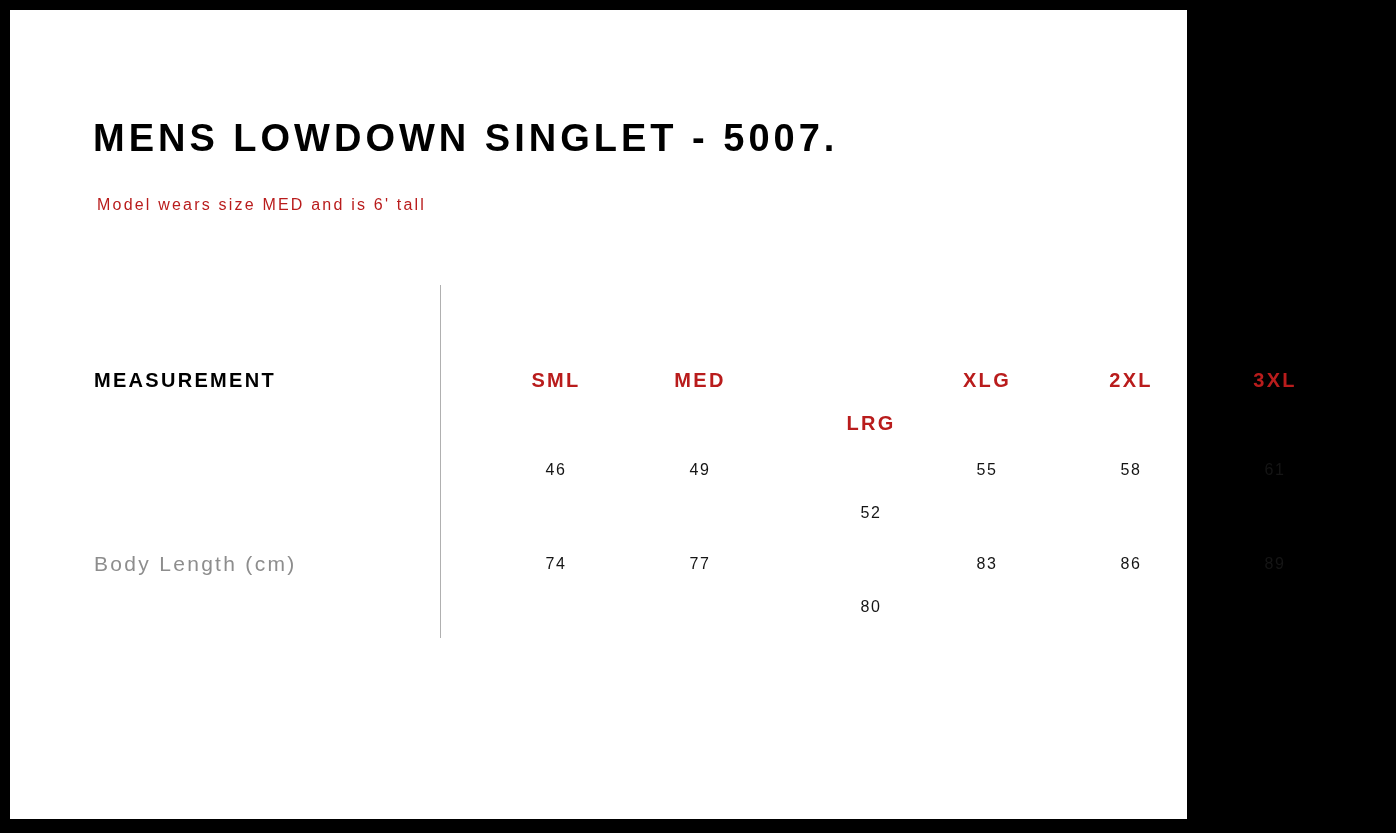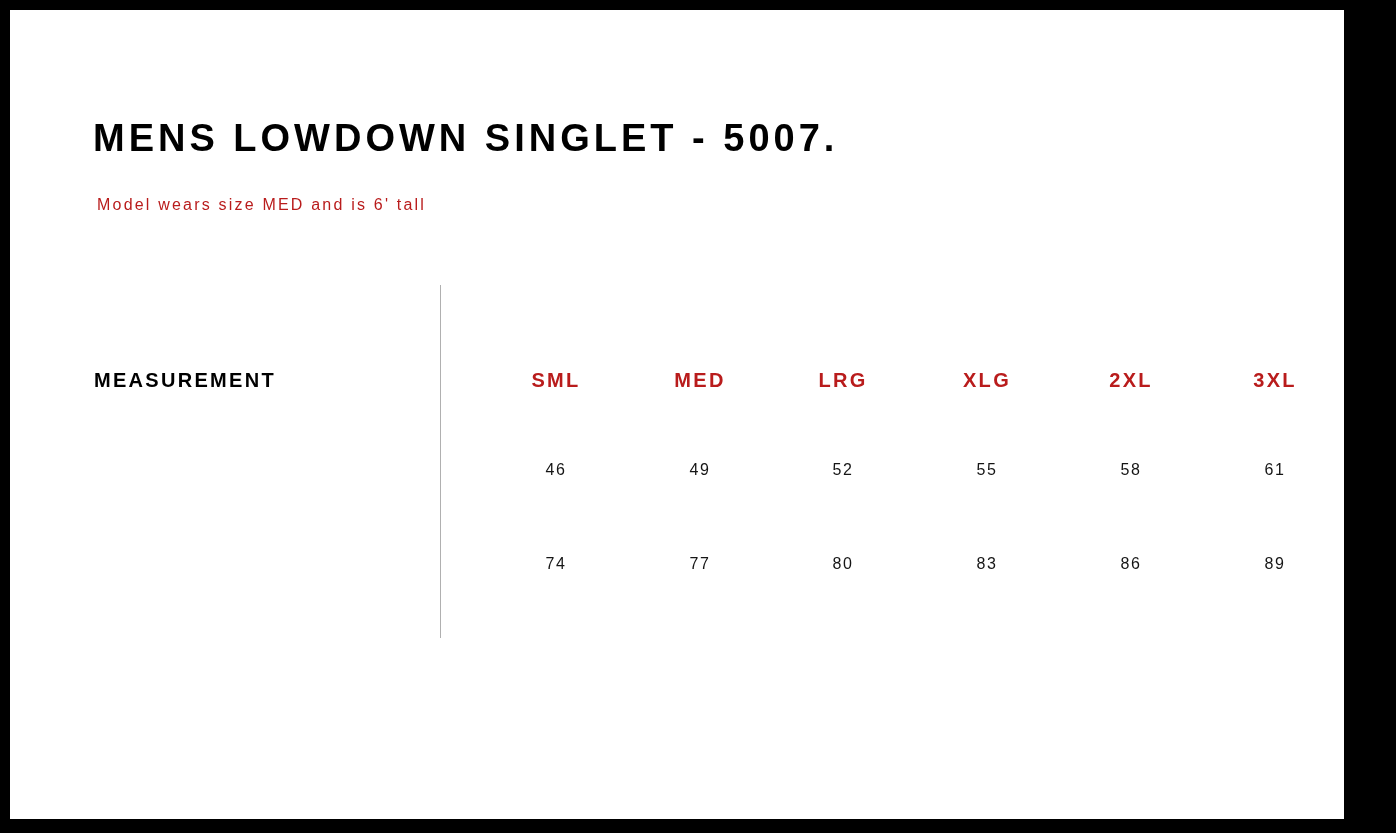--- a/index.html
+++ b/index.html
@@ -17,21 +17,21 @@
     left: 0; top: 0;
     width: 1396px;
     height: 833px;
     background: #000000;
   }
 
   #card {
     position: absolute;
     left: 10px;
     top: 10px;
-    width: 1334px;
+    width: 1177px;
     height: 809px;
     background: #ffffff;
   }
 
   
   #title {
     position: absolute;
     left: 83px;
     top: 105px;
     font-size: 38px;
@@ -127,21 +127,21 @@
   .data-row .cell {
     font-size: 16px;
     font-weight: normal;
     letter-spacing: 1.6px;
     color: #151515;
   }
 
   
   .col-0 { left: 491px; }
   .col-1 { left: 635px; }
-  .col-2 { left: 778px; }
+  .col-2 { left: 806px; margin-top: 43px; }
   .col-3 { left: 922px; }
   .col-4 { left: 1066px; }
   .col-5 { left: 1210px; }
 
   
   #footer-note {
     position: absolute;
     left: 84px;
     top: 716px;
     font-size: 21px;
@@ -180,20 +180,21 @@
       <div class="row data-row" id="row-width">
         <div class="cell col-0">46</div>
         <div class="cell col-1">49</div>
         <div class="cell col-2">52</div>
         <div class="cell col-3">55</div>
         <div class="cell col-4">58</div>
         <div class="cell col-5">61</div>
       </div>
 
       <div class="row data-row" id="row-length">
+        <div class="row-label">Body Length (cm)</div>
         <div class="cell col-0">74</div>
         <div class="cell col-1">77</div>
         <div class="cell col-2">80</div>
         <div class="cell col-3">83</div>
         <div class="cell col-4">86</div>
         <div class="cell col-5">89</div>
       </div>
 
     </div>
 

